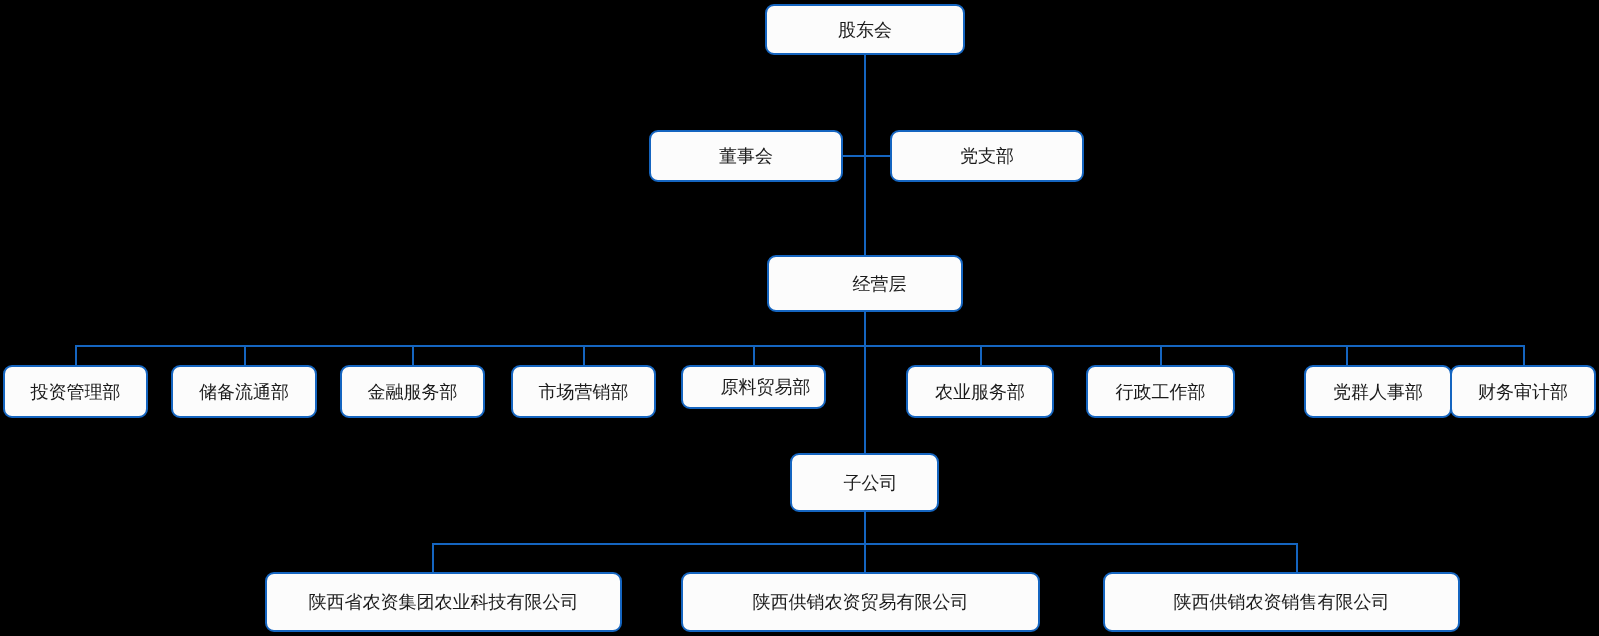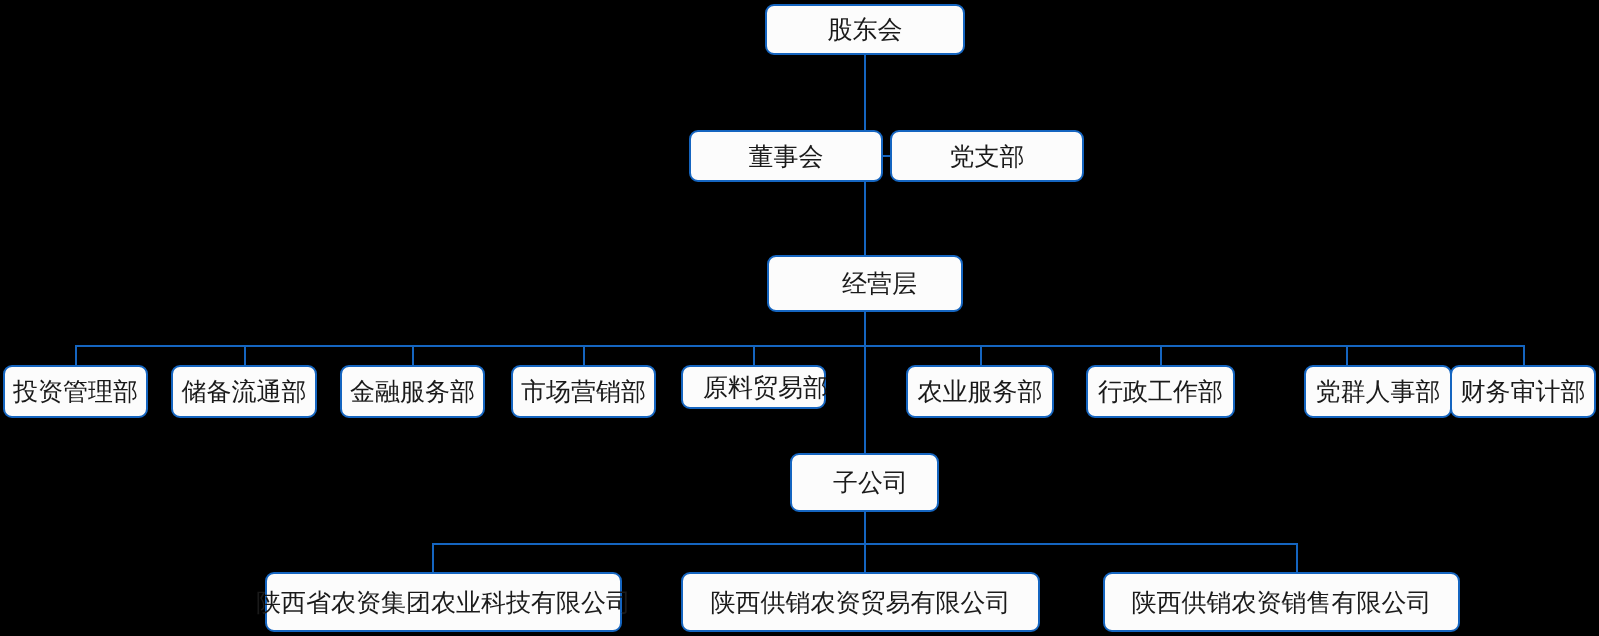--- a/index.html
+++ b/index.html
@@ -16,21 +16,21 @@
     font-family:"Liberation Sans","DejaVu Sans",sans-serif;
     overflow:hidden;
   }
   .node{
     position:absolute;
     box-sizing:border-box;
     background:var(--node-fill);
     border:2px solid var(--line);
     border-radius:9px;
     color:var(--node-text);
-    font-size:25px;
+    font-size:18px;
     display:flex;
     align-items:center;
     justify-content:center;
     text-align:center;
     white-space:nowrap;
     cursor:default;
   }
   .edge{position:absolute;background:var(--line);}
   .edge.h{height:2px;}
   .edge.v{width:2px;}
@@ -56,21 +56,21 @@
   <div class="edge v" style="left:1523px;top:345px;height:20px;"></div>
 
   <div class="edge v" style="left:864px;top:510px;height:33px;"></div>
   <div class="edge h" style="left:432px;top:543px;width:866px;"></div>
   <div class="edge v" style="left:432px;top:543px;height:29px;"></div>
   <div class="edge v" style="left:864px;top:543px;height:29px;"></div>
   <div class="edge v" style="left:1296px;top:543px;height:29px;"></div>
 
   <div class="node" style="left:765px;top:4px;width:200px;height:51px;">股东会</div>
 
-  <div class="node" style="left:649px;top:130px;width:194px;height:52px;margin-left:40px;">董事会</div>
+  <div class="node" style="left:649px;top:130px;width:194px;height:52px;">董事会</div>
   <div class="node" style="left:890px;top:130px;width:194px;height:52px;">党支部</div>
 
   <div class="node" style="left:767px;top:255px;width:196px;height:57px;padding-left:29px;">经营层</div>
 
   <div class="node" style="left:3px;top:365px;width:145px;height:53px;">投资管理部</div>
   <div class="node" style="left:171px;top:365px;width:146px;height:53px;">储备流通部</div>
   <div class="node" style="left:340px;top:365px;width:145px;height:53px;">金融服务部</div>
   <div class="node" style="left:511px;top:365px;width:145px;height:53px;">市场营销部</div>
   <div class="node" style="left:681px;top:365px;width:145px;height:44px;padding-left:24px;">原料贸易部</div>
   <div class="node" style="left:906px;top:365px;width:148px;height:53px;">农业服务部</div>

